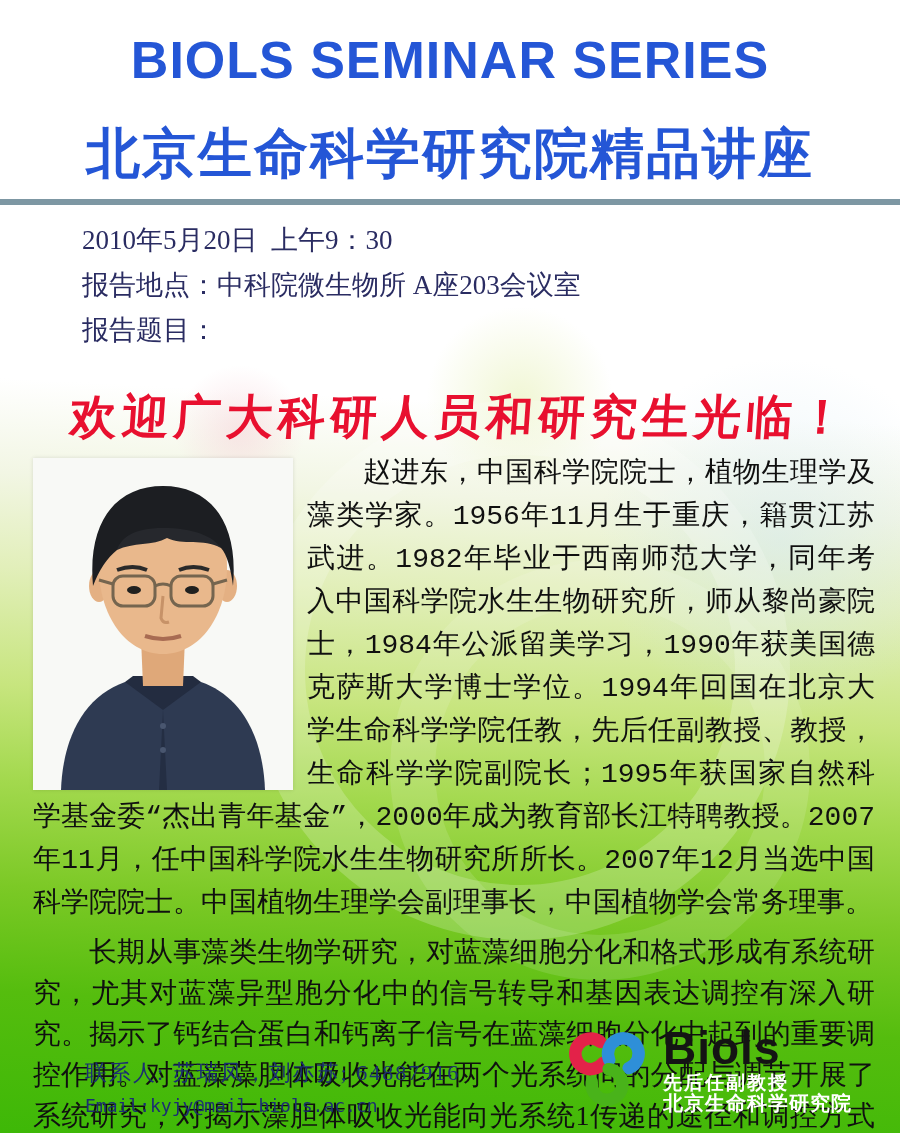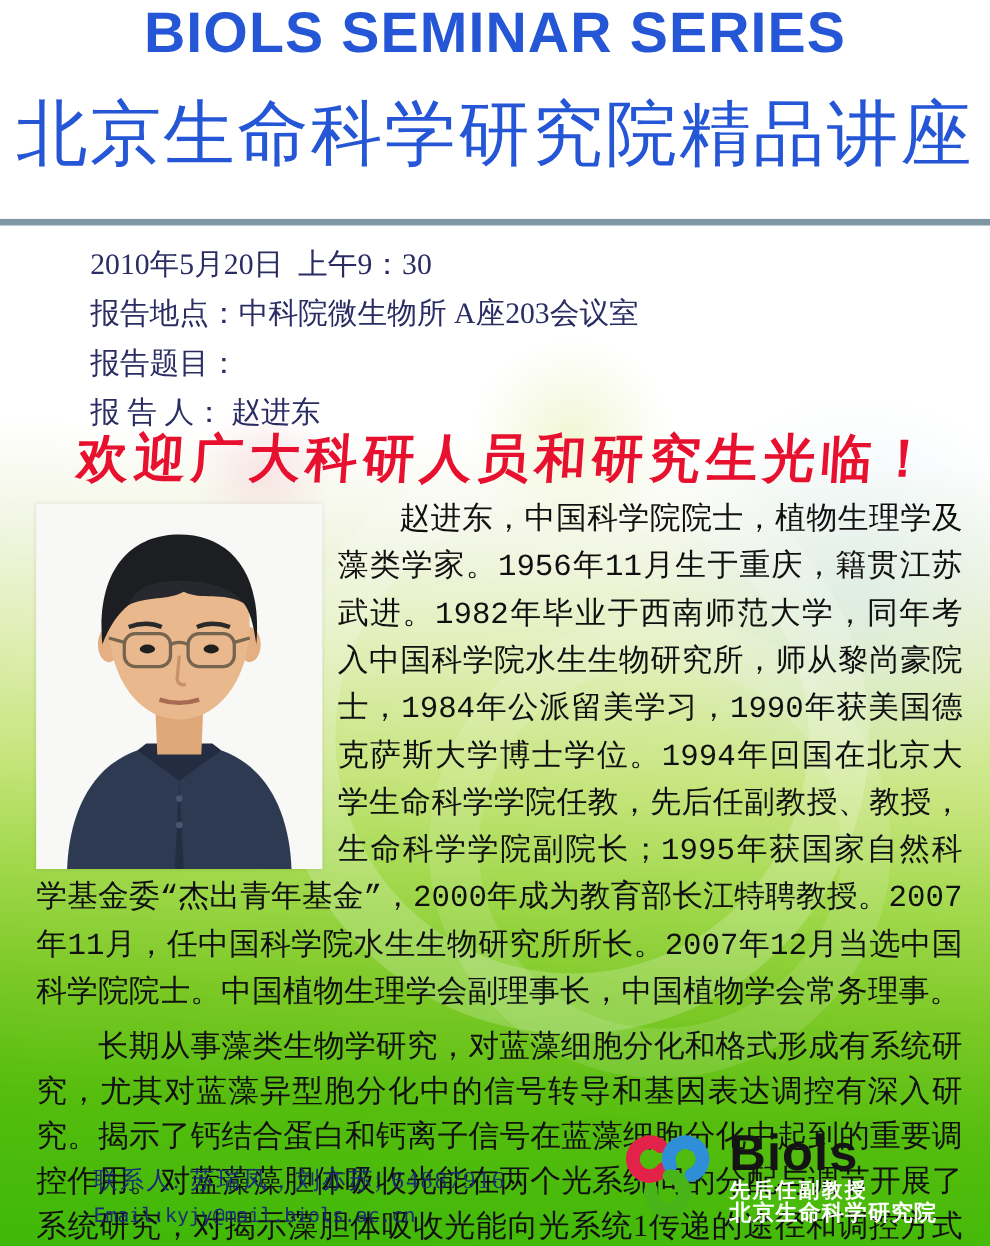--- a/index.html
+++ b/index.html
@@ -11,23 +11,23 @@
       radial-gradient(circle 90px at 240px 430px, rgba(246,210,216,.55), rgba(246,210,216,0) 72%),
       radial-gradient(circle 130px at 520px 400px, rgba(233,242,190,.65), rgba(233,242,190,0) 72%),
       radial-gradient(circle 260px at 780px 540px, rgba(210,232,240,.5), rgba(210,232,240,0) 70%),
       linear-gradient(183deg,#ffffff 0%,#ffffff 36%,#f2f6e4 44%,#e2efba 52%,#c7e57e 62%,#a3d94e 70%,#7cc926 79%,#55bd0e 88%,#3eb807 100%);
   }
   .ring{position:absolute;border-radius:50%;pointer-events:none;}
   .ring1{left:250px;top:400px;width:430px;height:430px;border:55px solid rgba(255,255,255,.20);}
   .ring2{left:390px;top:560px;width:330px;height:330px;border:45px solid rgba(255,255,255,.12);}
 
   header{position:absolute;top:0;left:0;width:900px;text-align:center;}
-  .title-en{margin:0;font-family:"Liberation Sans","DejaVu Sans",sans-serif;
+  .title-en{margin:0;padding-top:30px;font-family:"Liberation Sans","DejaVu Sans",sans-serif;
     font-weight:bold;font-size:52px;letter-spacing:1px;color:#2456d6;}
-  .title-zh{margin:4px;padding-top:14px;font-weight:normal;font-size:65px;letter-spacing:2px;color:#2456d6;}
+  .title-zh{margin:14px;padding-top:14px;font-weight:bold;font-size:54px;letter-spacing:2px;color:#2456d6;}
   .divider{position:absolute;top:199px;left:0;width:900px;height:6px;background:#7d97a3;}
 
   .details{position:absolute;top:218px;left:82px;color:#2a2c62;font-size:27px;}
   .detail-row{display:flex;line-height:45px;}
   .detail-label{white-space:pre;}
   .detail-value{white-space:pre;}
 
   .welcome{position:absolute;top:386px;left:70px;width:800px;
     font-size:47px;font-weight:bold;color:#e8102f;letter-spacing:5px;white-space:nowrap;
     transform:skewX(-4deg);}
@@ -73,24 +73,20 @@
   <section class="details">
     <div class="detail-row">
       <span class="detail-value">2010年5月20日  上午9：30</span>
     </div>
     <div class="detail-row">
       <span class="detail-label">报告地点：</span>
       <span class="detail-value">中科院微生物所 A座203会议室</span>
     </div>
     <div class="detail-row">
       <span class="detail-label">报告题目：</span>
-    </div>
-    <div class="detail-row">
-      <span class="detail-label">报 告 人：</span>
-      <span class="detail-value"> 赵进东</span>
     </div>
   </section>
 
   <div class="welcome">欢迎广大科研人员和研究生光临！</div>
 
   <section class="content">
     <div class="photo">
       <svg viewBox="0 0 260 332">
         <rect x="0" y="0" width="260" height="332" fill="#f8f9f6"></rect>
 

